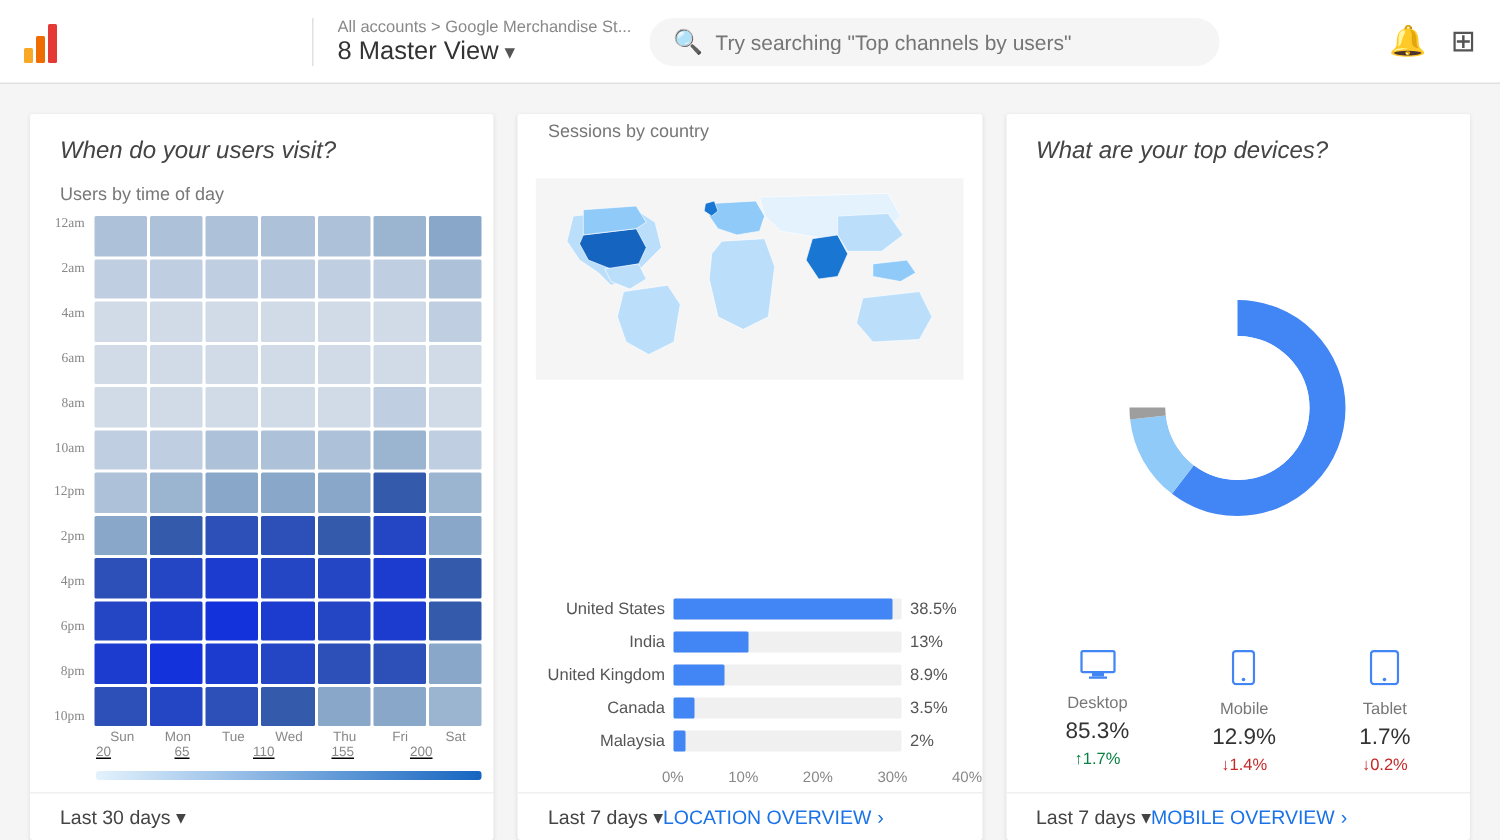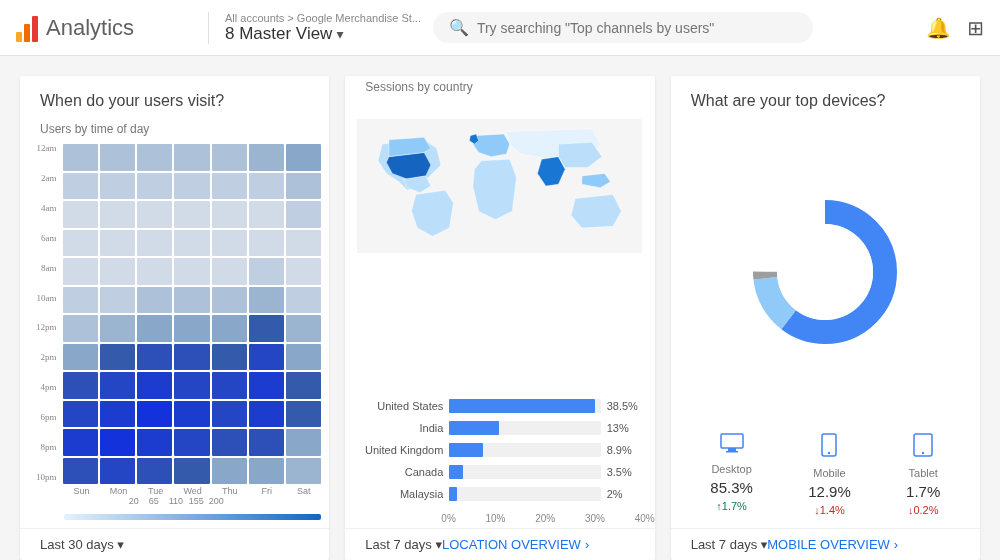--- a/index.html
+++ b/index.html
@@ -118,20 +118,21 @@
       display: flex;
       flex-direction: column;
       box-shadow: 0 1px 3px rgba(0,0,0,0.1);
       overflow: hidden;
     }
     .card-title {
       font-size: 16px;
       color: #444;
       padding: 16px 20px 8px;
       font-weight: 400;
+      font-style: italic;
     }
     .card-inner-title {
       font-size: 12px;
       color: #777;
       padding: 4px 20px 8px;
     }
     .card-footer {
       display: flex;
       align-items: center;
       justify-content: flex-start;
@@ -222,22 +223,23 @@
       background: linear-gradient(to right, #e3f2fd, #1565c0);
       border-radius: 2px;
     }
     .scale-label {
       font-size: 9px;
       color: #888;
       min-width: 20px;
     }
     .scale-labels-row {
       display: flex;
-      justify-content: center;
+      justify-content: space-between;
       padding: 0 28px 4px;
+      text-decoration: underline;
     }
 
     
     .map-area {
       padding: 4px 12px;
       flex: 1;
     }
     .map-svg {
       width: 100%;
       height: 160px;
@@ -329,21 +331,20 @@
 </head>
 <body>
 
 <div class="header">
   <div class="logo-area">
     <div class="logo-icon">
       <div class="logo-bar b1"></div>
       <div class="logo-bar b2"></div>
       <div class="logo-bar b3"></div>
     </div>
-    <span class="app-title">Analytics</span>
   </div>
 
   <div class="breadcrumb-area">
     <div class="breadcrumb-top">All accounts &gt; Google Merchandise St...</div>
     <div class="master-view">
       <span>8 Master View</span>
       <span class="dropdown-arrow">▾</span>
     </div>
   </div>
 

